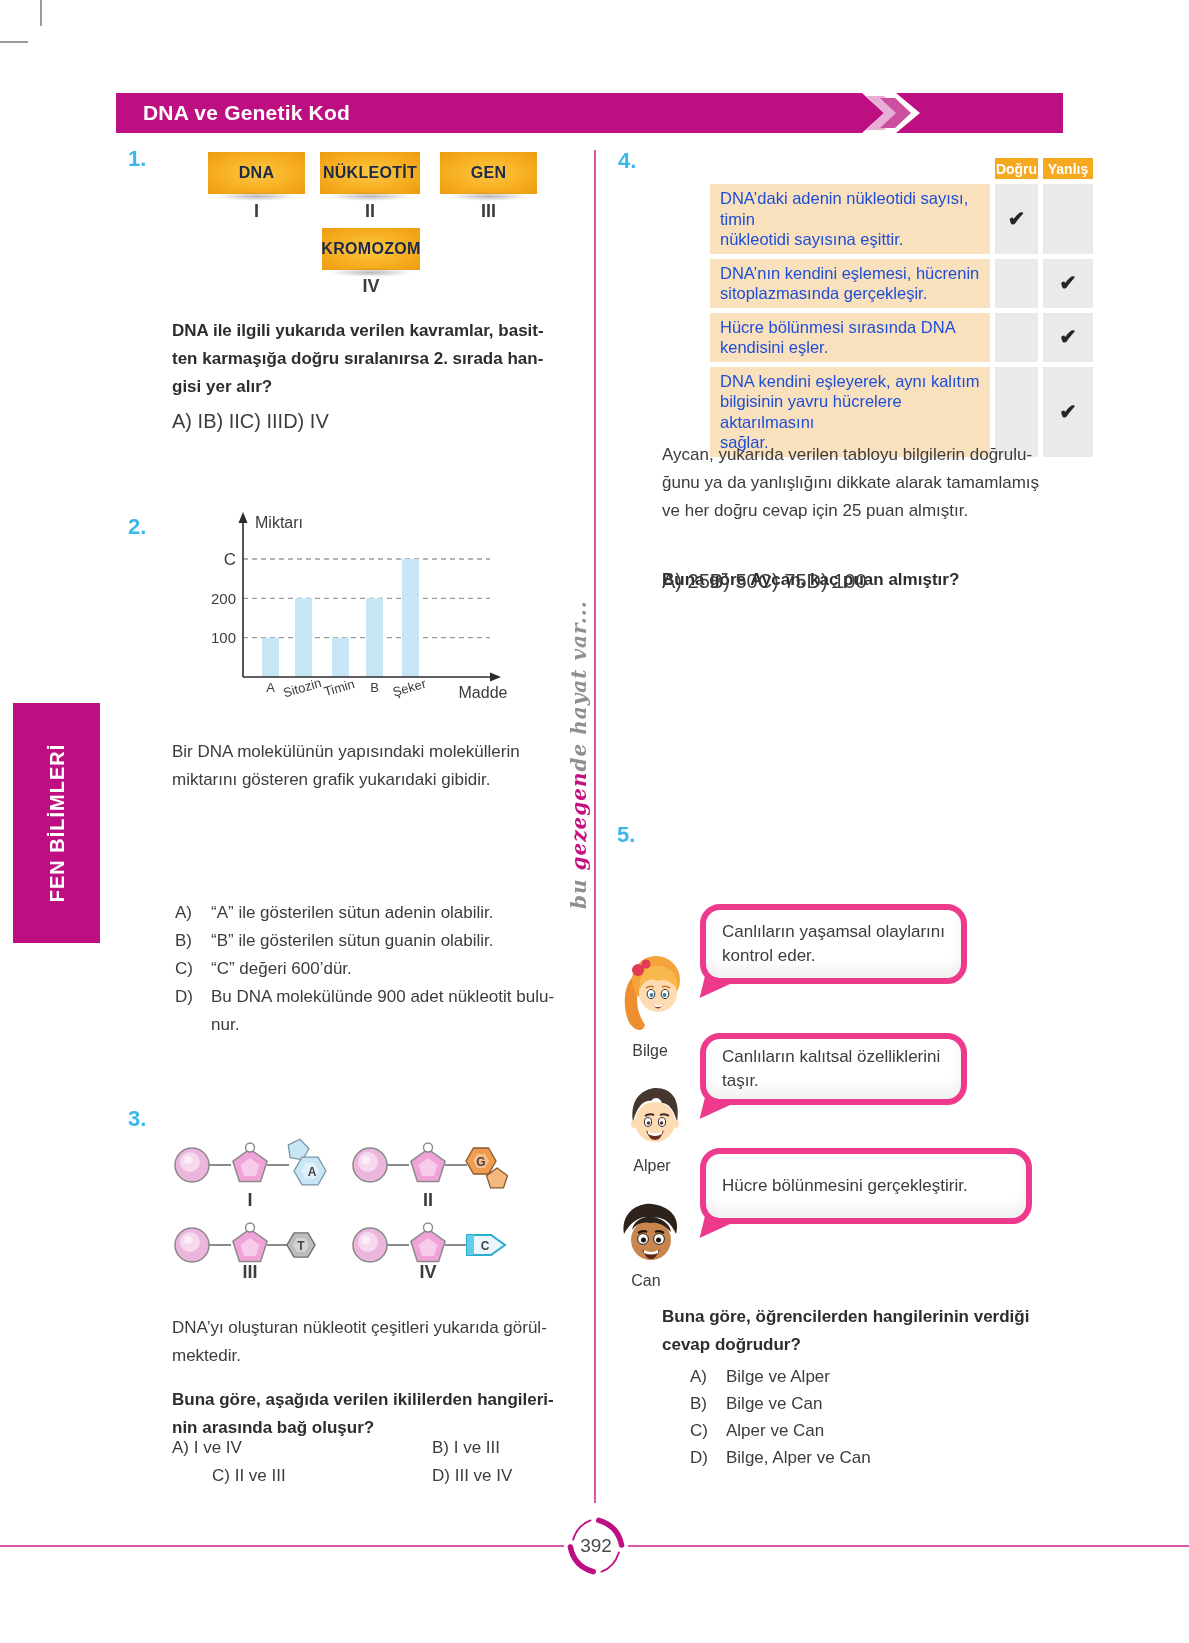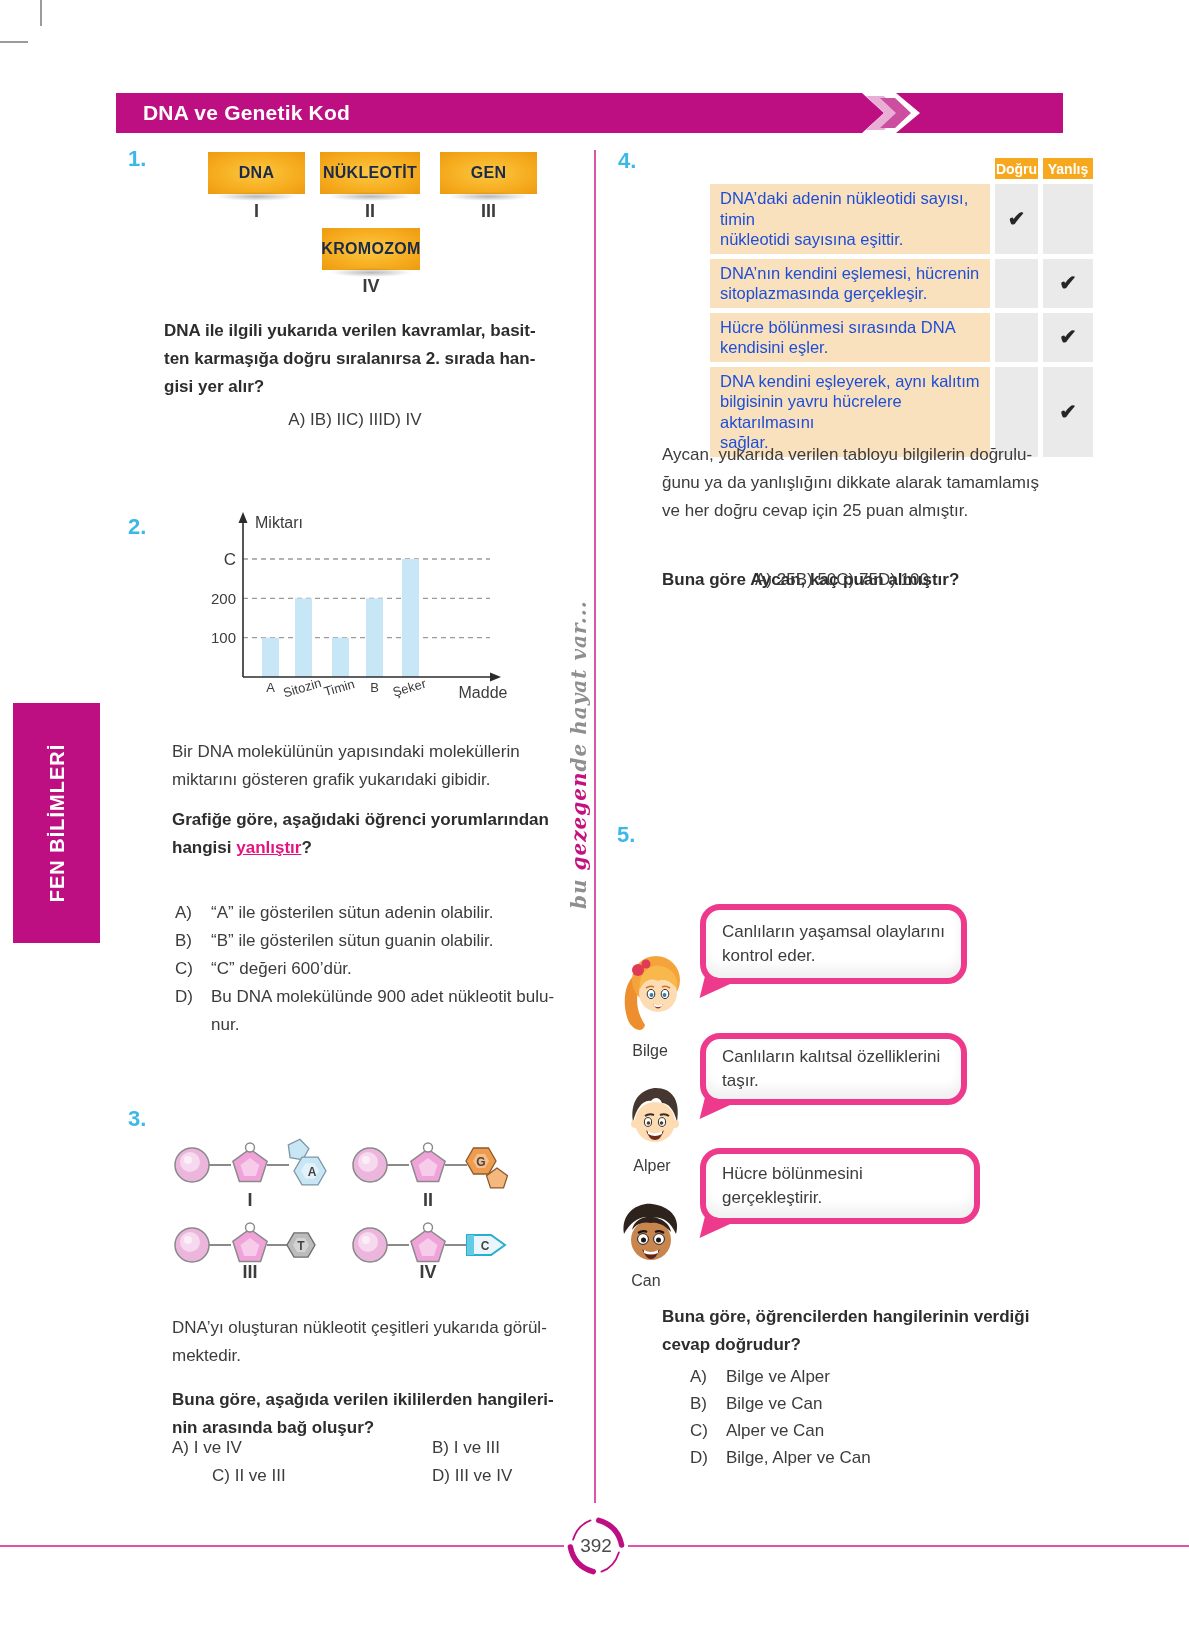--- a/index.html
+++ b/index.html
@@ -27,21 +27,21 @@
   .qnum{position:absolute;font-weight:bold;font-size:22px;color:#3BB8E8;}
   .para{position:absolute;font-size:17px;line-height:28px;white-space:pre-line;color:#3C3C3C;}
   .bold{font-weight:bold;color:#2D2D2D;}
   .hl{color:#E4147F;text-decoration:underline;font-weight:bold;}
   .numeral{position:absolute;text-align:center;font-weight:bold;font-size:18px;color:#3C3C3C;}
   .cbox{position:absolute;height:42px;display:flex;align-items:center;justify-content:center;
         background:radial-gradient(ellipse at center,#FCC843 0%,#F6AC1E 62%,#ED9A10 100%);
         font-weight:bold;font-size:16px;color:#1C2A49;letter-spacing:.3px;}
   .cbox::after{content:"";position:absolute;left:8%;right:8%;bottom:-7px;height:9px;
         background:radial-gradient(ellipse at center,rgba(0,0,0,.28),rgba(0,0,0,0) 70%);}
-  .optrow{position:absolute;display:flex;justify-content:center;font-size:17px;color:#3C3C3C;}
+  .optrow{position:absolute;display:flex;justify-content:flex-start;font-size:20px;color:#3C3C3C;}
   .optlist{position:absolute;font-size:17px;color:#3C3C3C;}
   .opt{line-height:28px;}
   .okey{display:inline-block;min-width:36px;}
   .otext{display:inline-block;vertical-align:top;white-space:pre-line;max-width:350px;}
   .optcell{position:absolute;font-size:17px;color:#3C3C3C;}
   
   .q4table{position:absolute;left:662px;top:158px;display:grid;
            grid-template-columns:280px 43px 50px;column-gap:5px;row-gap:5px;padding-left:48px;}
   .thead{background:#F6A91E;color:#fff;font-weight:bold;font-size:14px;height:21px;
          display:flex;align-items:center;justify-content:center;}
@@ -107,21 +107,21 @@
   <div class="cbox" style="left:440px;top:152px;width:97px;">
       <span>GEN</span>
     </div>
   <div class="numeral" style="left:208px;top:201px;width:97px;">I</div>
   <div class="numeral" style="left:320px;top:201px;width:100px;">II</div>
   <div class="numeral" style="left:440px;top:201px;width:97px;">III</div>
   <div class="cbox" style="left:322px;top:228px;width:98px;">
       <span>KROMOZOM</span>
     </div>
   <div class="numeral" style="left:322px;top:276px;width:98px;">IV</div>
-  <div class="para bold" style="left:164px;top:317px;width:386px;">DNA ile ilgili yukarıda verilen kavramlar, basit-
+  <div class="para bold" style="left:172px;top:317px;width:386px;">DNA ile ilgili yukarıda verilen kavramlar, basit-
 ten karmaşığa doğru sıralanırsa 2. sırada han-
 gisi yer alır?</div>
   <div class="optrow" style="left:172px;top:410px;width:366px;">
     <span><span>A)</span> <span>I</span></span>
     <span><span>B)</span> <span>II</span></span>
     <span><span>C)</span> <span>III</span></span>
     <span><span>D)</span> <span>IV</span></span>
   </div>
 
   <div class="qnum" style="left:128px;top:514px;">2.</div>
@@ -144,22 +144,20 @@
       <text x="55" y="23" font-size="16" fill="#3C3C3C" font-family="Liberation Sans, sans-serif">Miktarı</text>
       <text x="283" y="193" text-anchor="middle" font-size="16" fill="#3C3C3C" font-family="Liberation Sans, sans-serif">Madde</text>
       <text x="70.5" y="187" text-anchor="middle" font-size="13" fill="#3C3C3C" font-family="Liberation Sans, sans-serif">A</text>
       <text x="103.5" y="187" text-anchor="middle" font-size="13" fill="#3C3C3C" font-family="Liberation Sans, sans-serif" transform="rotate(-16 103.5 187)">Sitozin</text>
       <text x="140.5" y="187" text-anchor="middle" font-size="13" fill="#3C3C3C" font-family="Liberation Sans, sans-serif" transform="rotate(-16 140.5 187)">Timin</text>
       <text x="174.5" y="187" text-anchor="middle" font-size="13" fill="#3C3C3C" font-family="Liberation Sans, sans-serif">B</text>
       <text x="210.5" y="187" text-anchor="middle" font-size="13" fill="#3C3C3C" font-family="Liberation Sans, sans-serif" transform="rotate(-16 210.5 187)">Şeker</text>
     </svg>
   <div class="para" style="left:172px;top:738px;width:390px;">Bir DNA molekülünün yapısındaki moleküllerin
 miktarını gösteren grafik yukarıdaki gibidir.</div>
-  <div class="para bold" style="left:172px;top:806px;width:390px;"><span>Grafiğe göre, aşağıdaki öğrenci yorumlarından
-hangisi </span><span class="hl">yanlıştır</span><span>?</span></div>
   <div class="optlist" style="left:175px;top:899px;">
     <div class="opt"><span class="okey">A)</span><span class="otext">“A” ile gösterilen sütun adenin olabilir.</span></div>
     <div class="opt"><span class="okey">B)</span><span class="otext">“B” ile gösterilen sütun guanin olabilir.</span></div>
     <div class="opt"><span class="okey">C)</span><span class="otext">“C” değeri 600’dür.</span></div>
     <div class="opt"><span class="okey">D)</span><span class="otext">Bu DNA molekülünde 900 adet nükleotit bulu-
 nur.</span></div>
   </div>
 
   <div class="qnum" style="left:128px;top:1106px;">3.</div>
   <svg class="nt" style="left:170px;top:1135px;" viewBox="0 0 160 58">
@@ -318,21 +316,21 @@
     <path d="M26,37 q5,-3 9,-1" stroke="#1E1510" stroke-width="2.2" fill="none"></path>
     <path d="M43,36 q5,-2 9,1" stroke="#1E1510" stroke-width="2.2" fill="none"></path>
     <circle cx="31" cy="43" r="5.4" fill="#fff" stroke="#222" stroke-width="1"></circle>
     <circle cx="31.5" cy="44" r="2.5" fill="#1E1510"></circle>
     <circle cx="47" cy="43" r="5.4" fill="#fff" stroke="#222" stroke-width="1"></circle>
     <circle cx="46.5" cy="44" r="2.5" fill="#1E1510"></circle>
     <path d="M30,53 q9,9 18,0 q-4,10 -9,10 q-5,0 -9,-10 Z" fill="#5E241B"></path>
     <path d="M32,54 q7,4 14,0 l0,3 q-7,3 -14,0 Z" fill="#fff"></path>
   </svg>
   <div class="charname" style="left:608px;top:1272px;width:76px;">Can</div>
-  <div class="bubble" style="left:700px;top:1148px;width:280px;height:76px;">
+  <div class="bubble" style="left:700px;top:1148px;width:332px;height:76px;">
     <span>Hücre bölünmesini gerçekleştirir.</span>
   </div>
 
   <div class="para bold" style="left:662px;top:1303px;width:396px;">Buna göre, öğrencilerden hangilerinin verdiği
 cevap doğrudur?</div>
   <div class="optlist" style="left:690px;top:1363px;">
     <div class="opt" style="line-height:27px;"><span class="okey">A)</span><span>Bilge ve Alper</span></div>
     <div class="opt" style="line-height:27px;"><span class="okey">B)</span><span>Bilge ve Can</span></div>
     <div class="opt" style="line-height:27px;"><span class="okey">C)</span><span>Alper ve Can</span></div>
     <div class="opt" style="line-height:27px;"><span class="okey">D)</span><span>Bilge, Alper ve Can</span></div>

